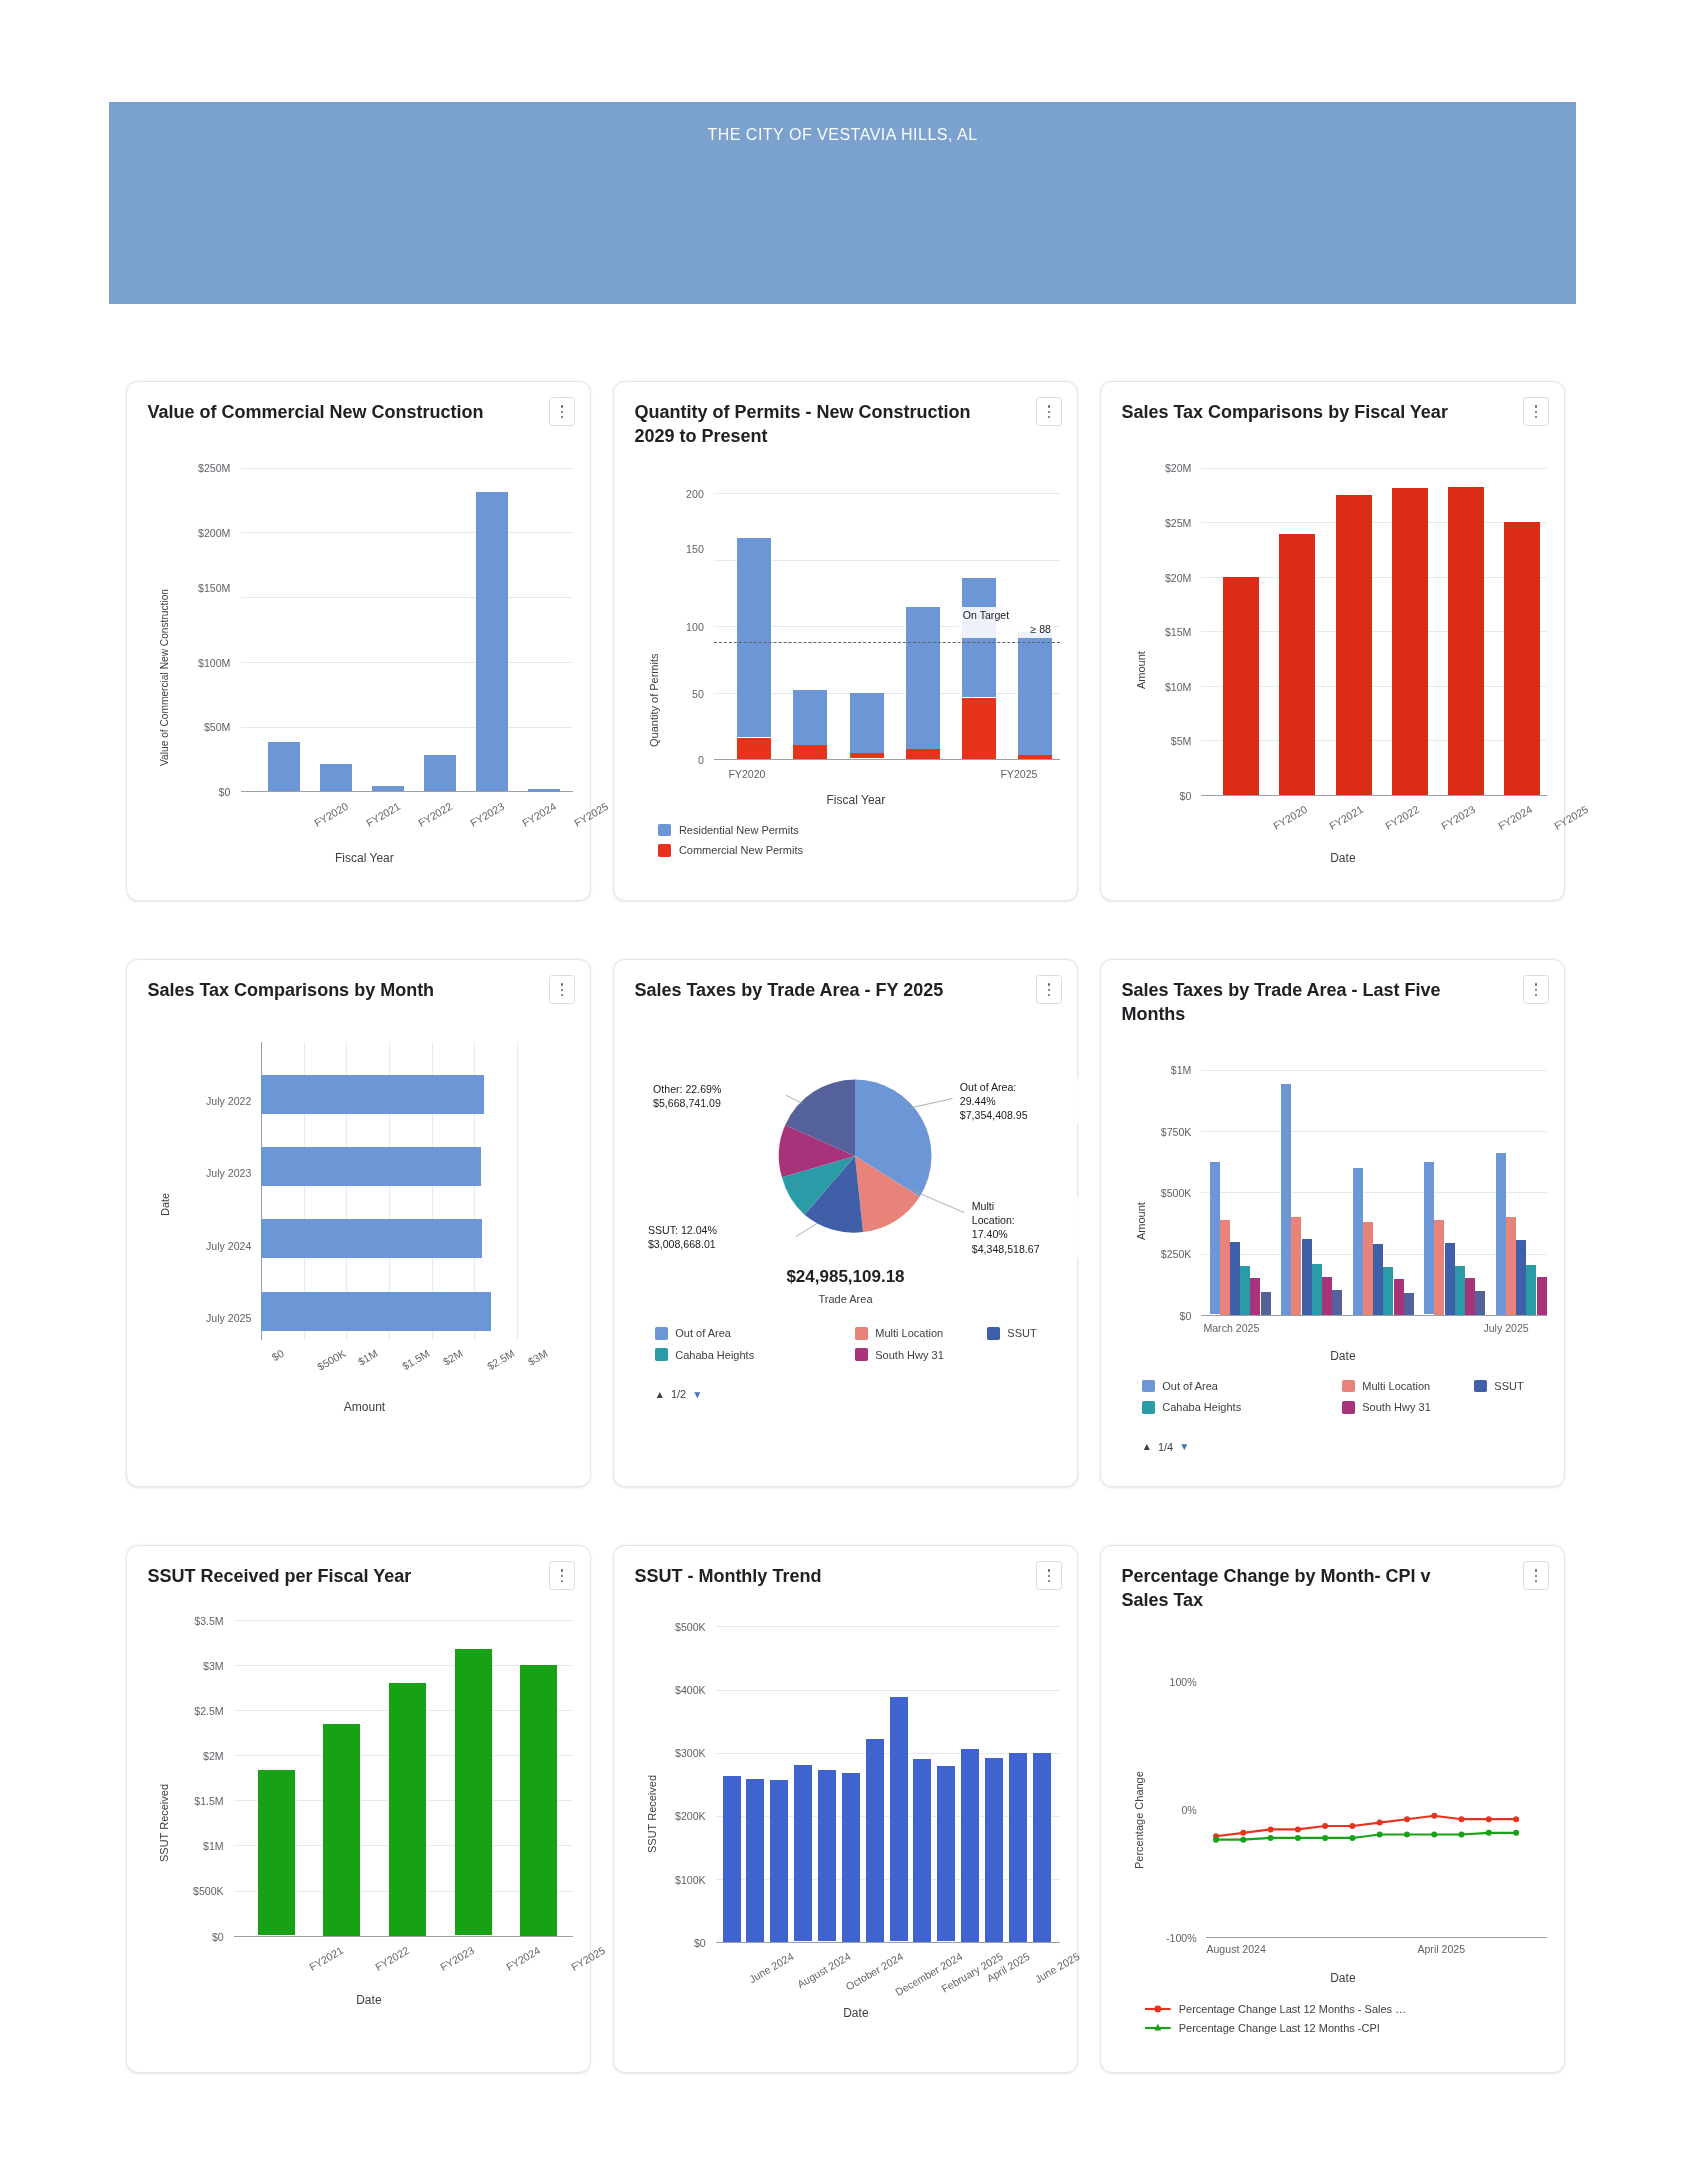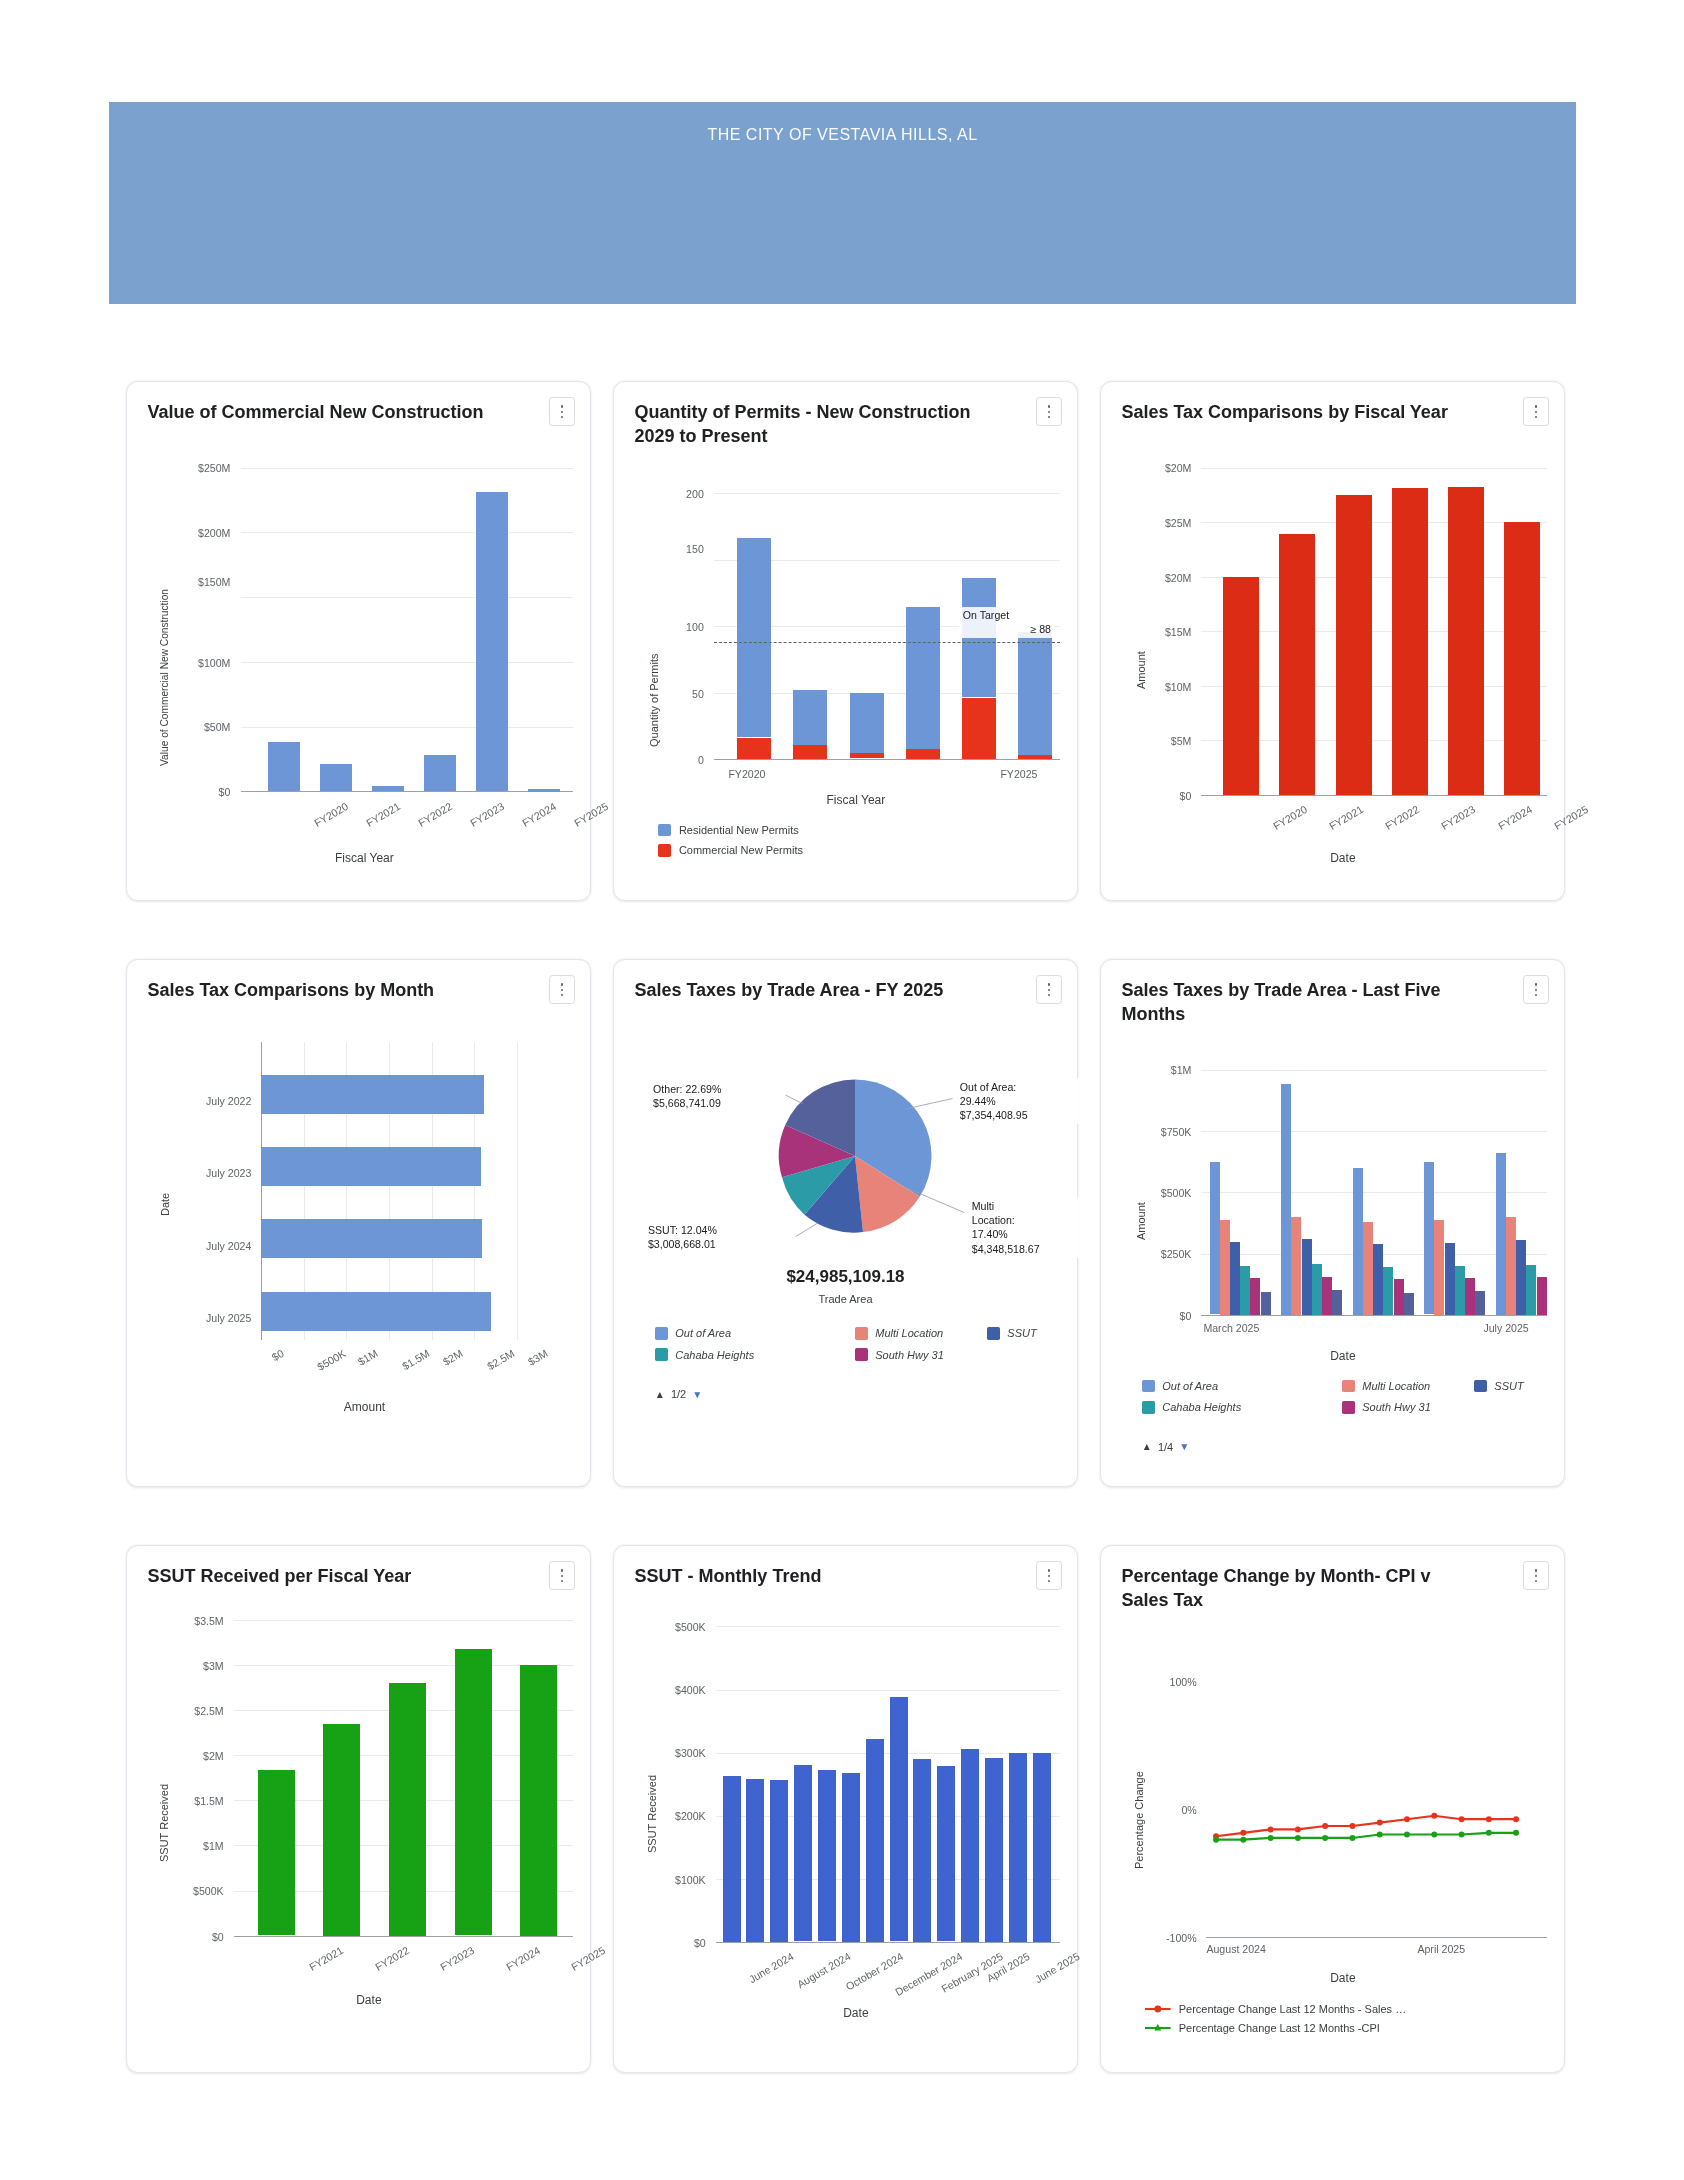--- a/index.html
+++ b/index.html
@@ -84,21 +84,21 @@
   .gridline { position: absolute; height: 0.9px; background: #e8eaed; }
   .vgridline { position: absolute; width: 0.9px; background: #e8eaed; }
   .axisline { position: absolute; background: #9aa0a6; }
 
   .bar { position: absolute; bottom: 0; }
   .barv { position: absolute; }
 
   .legend { position: absolute; font-size: 11px; color: #3c4043; }
   .legend-row { display: flex; align-items: center; gap: 7.7px; margin-bottom: 7.7px; }
   .swatch { width: 12.8px; height: 12.8px; border-radius: 1.7px; display: inline-block; }
-  .legend-grid { display: flex; flex-wrap: wrap; width: 100%; font-style: italic; }
+  .legend-grid { display: flex; flex-wrap: wrap; width: 100%; }
   .legend-grid .legend-row { width: 50%; margin-bottom: 8.5px; }
 
   .rot-label {
     position: absolute;
     font-size: 10.6px; color: #5f6368;
     transform: rotate(-30deg);
     transform-origin: right top;
     white-space: nowrap; text-align: right;
   }
 
@@ -133,21 +133,21 @@
           <span></span>
           <span></span>
           <span></span>
         </div>
       <div class="plot" style="height:434px;">
 
         <div class="axis-title-y" style="left:12px; top:341px; font-size:10.2px;">Value of Commercial New Construction</div>
 
         <div class="tick right" style="left:17px; top:37px; width:66px;">$250M</div>
         <div class="tick right" style="left:17px; top:102px; width:66px;">$200M</div>
-        <div class="tick right" style="left:17px; top:151px; width:66px;">$150M</div>
+        <div class="tick right" style="left:17px; top:157px; width:66px;">$150M</div>
         <div class="tick right" style="left:17px; top:232px; width:66px;">$100M</div>
         <div class="tick right" style="left:17px; top:296px; width:66px;">$50M</div>
         <div class="tick right" style="left:17px; top:361px; width:66px;">$0</div>
 
         <div class="gridline" style="left:94px; top:43px; width:332px;"></div>
         <div class="gridline" style="left:94px; top:107px; width:332px;"></div>
         <div class="gridline" style="left:94px; top:172px; width:332px;"></div>
         <div class="gridline" style="left:94px; top:237px; width:332px;"></div>
         <div class="gridline" style="left:94px; top:302px; width:332px;"></div>
         <div class="axisline" style="left:94px; top:366px; width:332px; height:0.9px;"></div>

